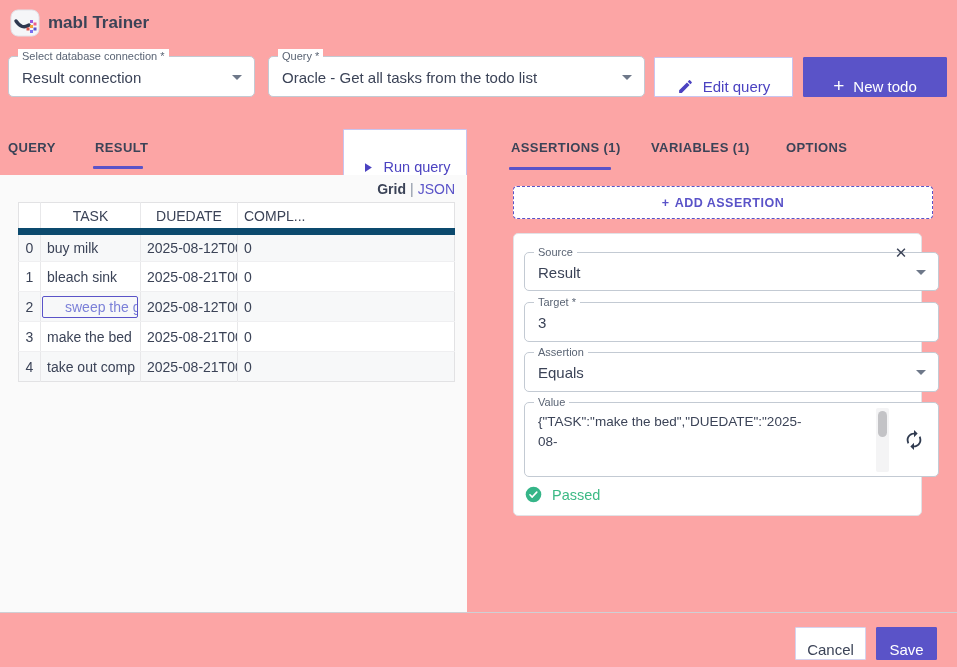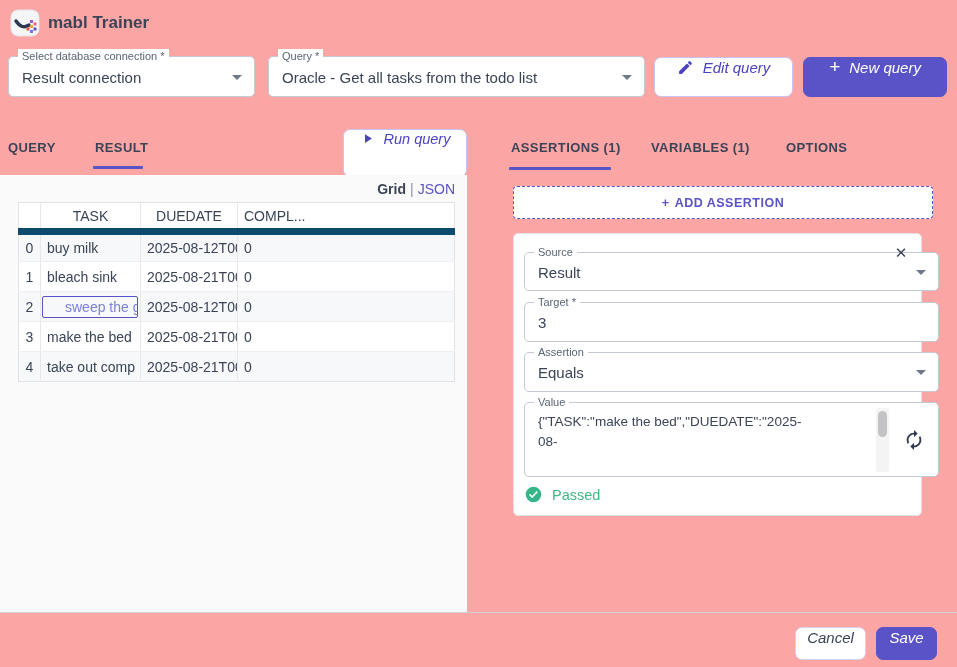--- a/index.html
+++ b/index.html
@@ -21,22 +21,22 @@
   .field { position:absolute; height:41px; border:1px solid #c3cad3; border-radius:5px; background:#fff; }
   .field .flabel { position:absolute; top:-8px; left:9px; font-size:11px; line-height:14px; color:#5a6474; background:#fff; padding:0 4px; white-space:nowrap; }
   .field .fvalue { position:absolute; left:13px; right:28px; top:50%; transform:translateY(-50%); font-size:15px; color:#3b4357; white-space:nowrap; overflow:hidden; }
   .caret { position:absolute; right:12px; top:50%; margin-top:-2px; width:0; height:0;
            border-left:5px solid transparent; border-right:5px solid transparent; border-top:5px solid #6e7889; }
 
   #connection-field { left:8px;  top:56px; width:247px; }
   #query-field      { left:268px; top:56px; width:377px; }
 
   
-  .btn { position:absolute; display:flex; align-items:flex-start; justify-content:center; gap:9px;
-         border-radius:7px; font-size:15px; cursor:pointer; font-family:inherit;font-style:italic; }
+  .btn { position:absolute; display:flex; align-items:flex-end; justify-content:center; gap:9px;
+         border-radius:1px; font-size:15px; cursor:pointer; font-family:inherit; }
   .btn.outlined { border:1px solid #c8c4ef; background:#fff; color:#4b42c1; }
   .btn.solid    { background:#5a53c8; border:1px solid #5a53c8; color:#fff; }
   #edit-query-btn { left:654px; top:57px; width:139px; height:40px; }
   #new-query-btn  { left:803px; top:57px; width:144px; height:40px; }
   #new-query-btn .plus { font-size:19px; font-weight:400; line-height:1; margin-top:-2px; }
   #run-query-btn  { left:343px; top:129px; width:124px; height:48px; font-size:14.5px; }
 
   
   .tab { position:absolute; font-size:13px; font-weight:700; letter-spacing:.4px; color:#3b4357; cursor:pointer; white-space:nowrap; }
   #tab-query  { left:8px;  top:140px; }
@@ -130,21 +130,21 @@
   </div>
 
   <button class="btn outlined" id="edit-query-btn">
     <svg width="17" height="17" viewBox="0 0 24 24">
       <path fill="#4b42c1" d="M3 17.25V21h3.75L17.8 9.94l-3.75-3.75L3 17.25zM20.71 7.04c.39-.39.39-1.02 0-1.41l-2.34-2.34a.996.996 0 0 0-1.41 0l-1.83 1.83 3.75 3.75 1.83-1.83z"></path>
     </svg>
     <span>Edit query</span>
   </button>
   <button class="btn solid" id="new-query-btn">
     <span class="plus">+</span>
-    <span>New query</span>
+    <span>New todo</span>
   </button>
 
   <div class="tab" id="tab-query">QUERY</div>
   <div class="tab" id="tab-result">RESULT</div>
   <div class="tab-underline" id="result-underline"></div>
 
   <button class="btn outlined" id="run-query-btn">
     <svg width="15" height="15" viewBox="0 0 24 24">
       <path fill="#4b42c1" d="M8 5v14l11-7z"></path>
     </svg>

